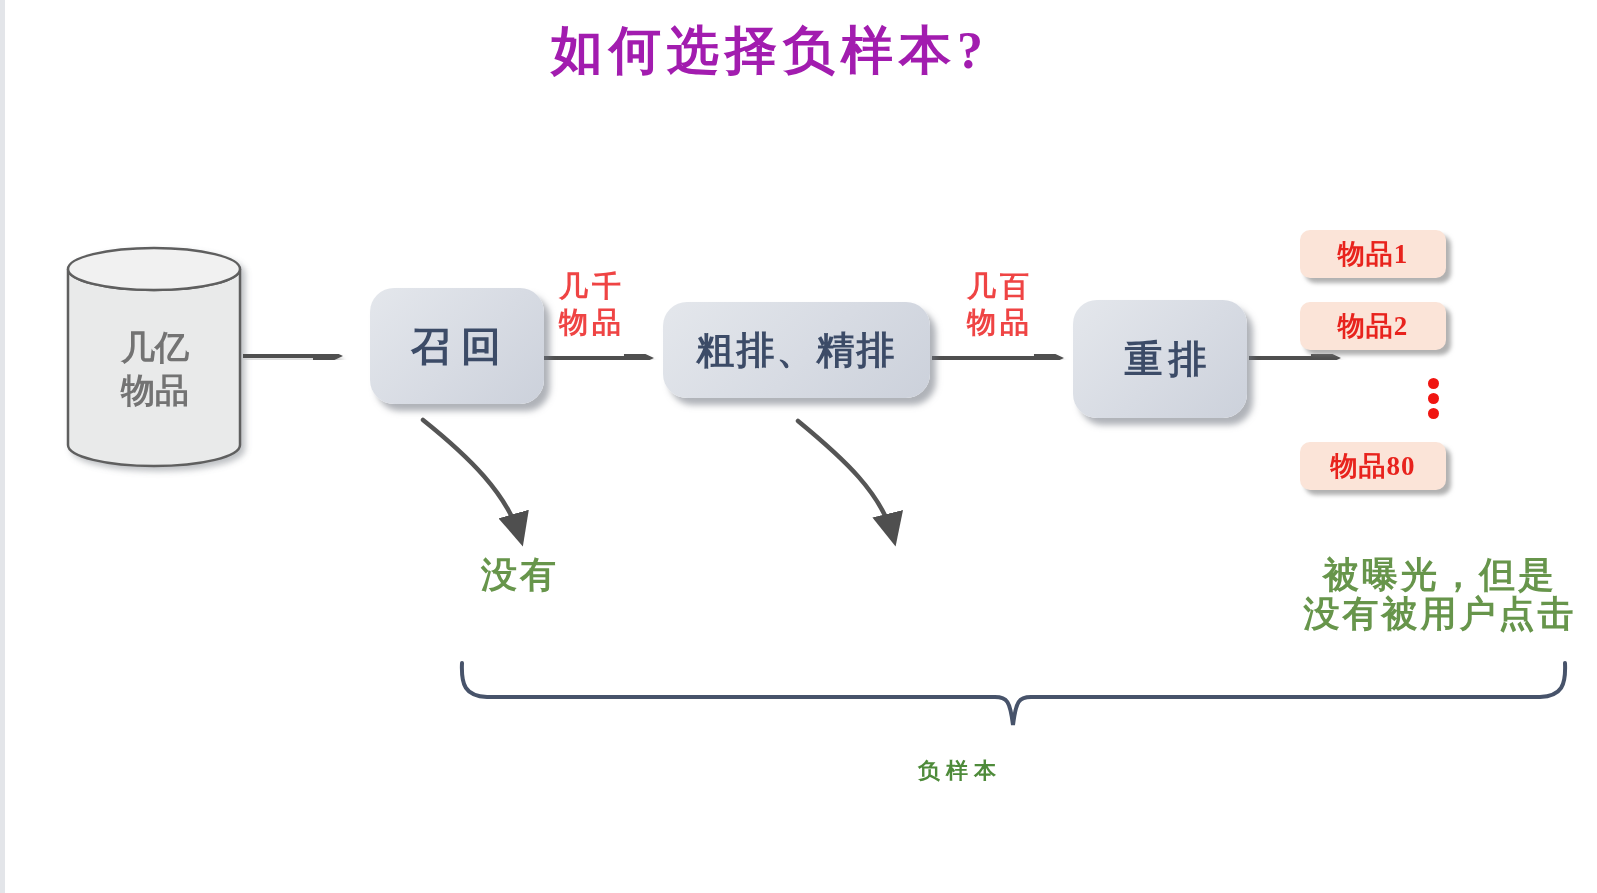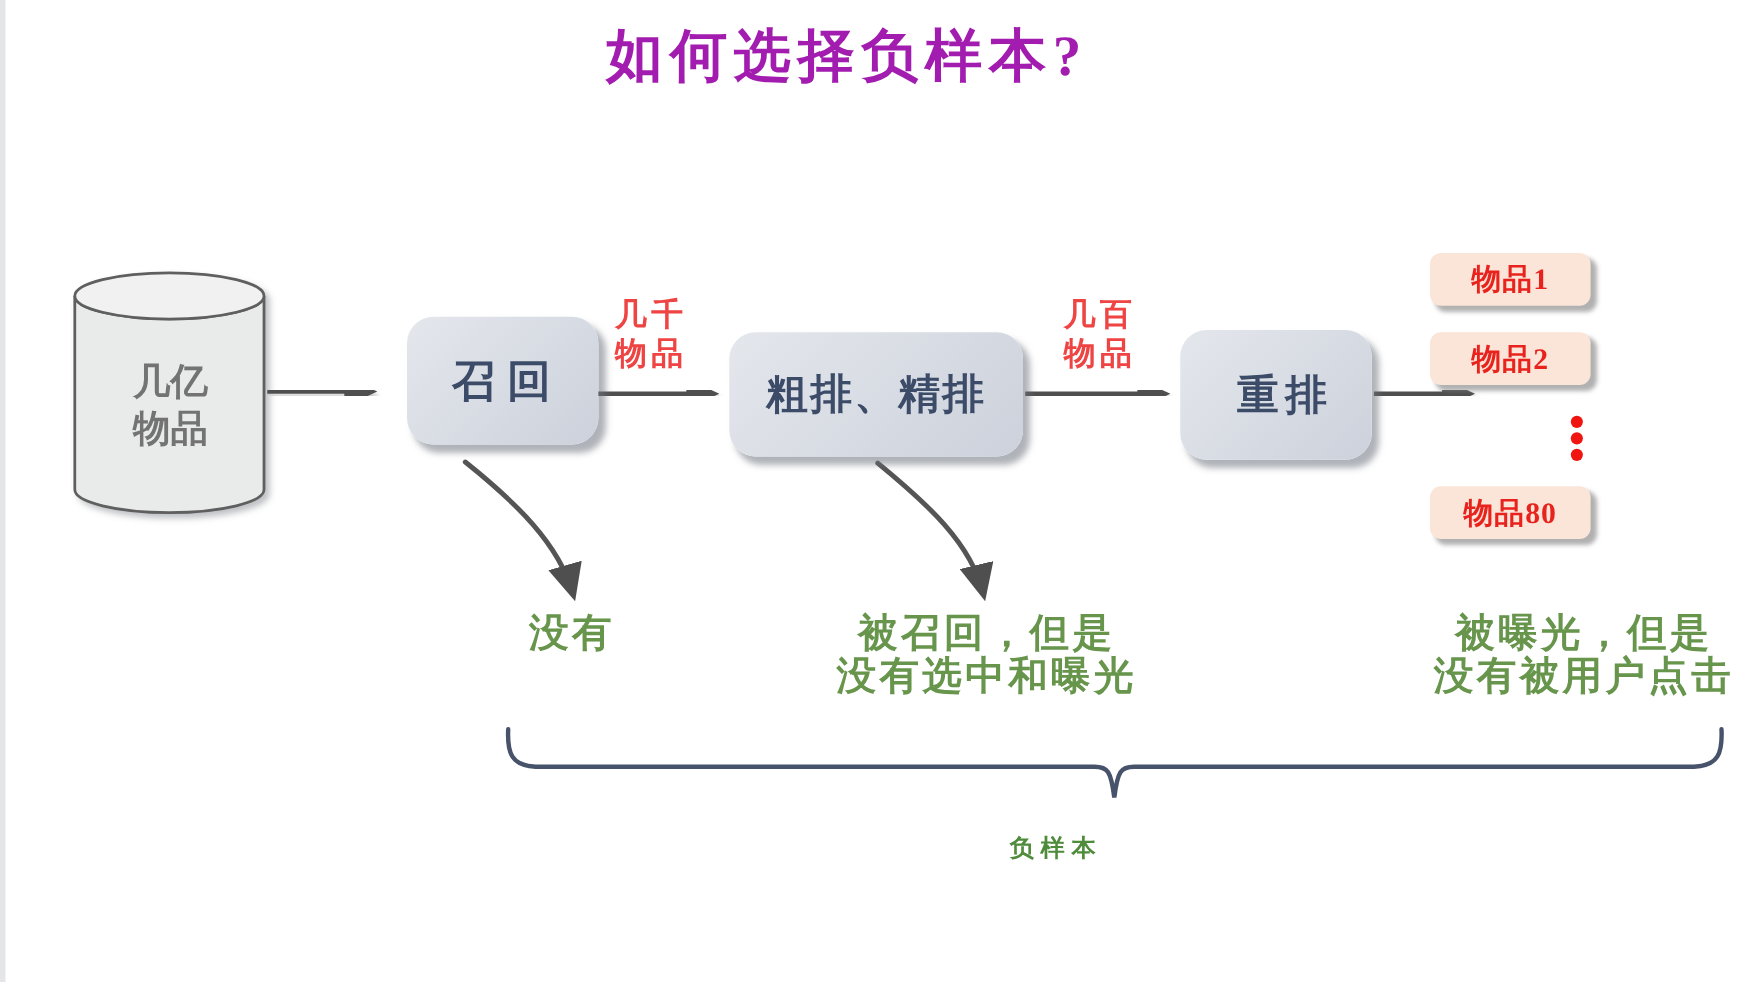--- a/index.html
+++ b/index.html
@@ -16,21 +16,21 @@
   svg.layer{position:absolute;left:0;top:0;pointer-events:none;}
   
   .stage{
     position:absolute;border-radius:24px;
     background:linear-gradient(135deg,#e4e7ec 0%,#d7dbe3 55%,#ccd1db 100%);
     box-shadow:6px 7px 6px rgba(110,115,125,0.55);
     display:flex;align-items:center;justify-content:center;
     color:#3c4b67;font-weight:700;
   }
   #stage-recall{left:353px;top:288px;width:174px;height:116px;font-size:40px;letter-spacing:10px;padding-left:8px;box-sizing:border-box;margin-left:17px;}
-  #stage-rank{left:663px;top:302px;width:267px;height:113px;font-size:38px;letter-spacing:2px;}
+  #stage-rank{left:663px;top:302px;width:267px;height:96px;font-size:38px;letter-spacing:2px;}
   #stage-rerank{left:1073px;top:300px;width:174px;height:118px;font-size:38px;letter-spacing:6px;padding-left:17px;box-sizing:border-box;}
   
   #cylinder-label{
     left:94px;top:326px;width:122px;text-align:center;
     color:#737373;font-weight:700;font-size:34px;line-height:43px;
   }
   
   .count-label{
     position:absolute;width:164px;text-align:center;
     color:#ef4444;font-weight:700;font-size:29px;line-height:36px;letter-spacing:4px;
@@ -135,23 +135,19 @@
   <div class="dot" style="top:378px;"></div>
   <div class="dot" style="top:393px;"></div>
   <div class="dot" style="top:408px;"></div>
   <div id="item-80" class="item-card">
     <span>物品80</span>
   </div>
 
   <div id="caption-1" class="caption">
     <div>没有</div>
   </div>
-  <div id="caption-2" class="caption">
-    <div>被召回，但是</div>
-    <div>没有选中和曝光</div>
-  </div>
   <div id="caption-3" class="caption">
     <div>被曝光，但是</div>
     <div>没有被用户点击</div>
   </div>
 
   <div id="brace-label">负样本</div>
 </div>
 
 </body></html>

